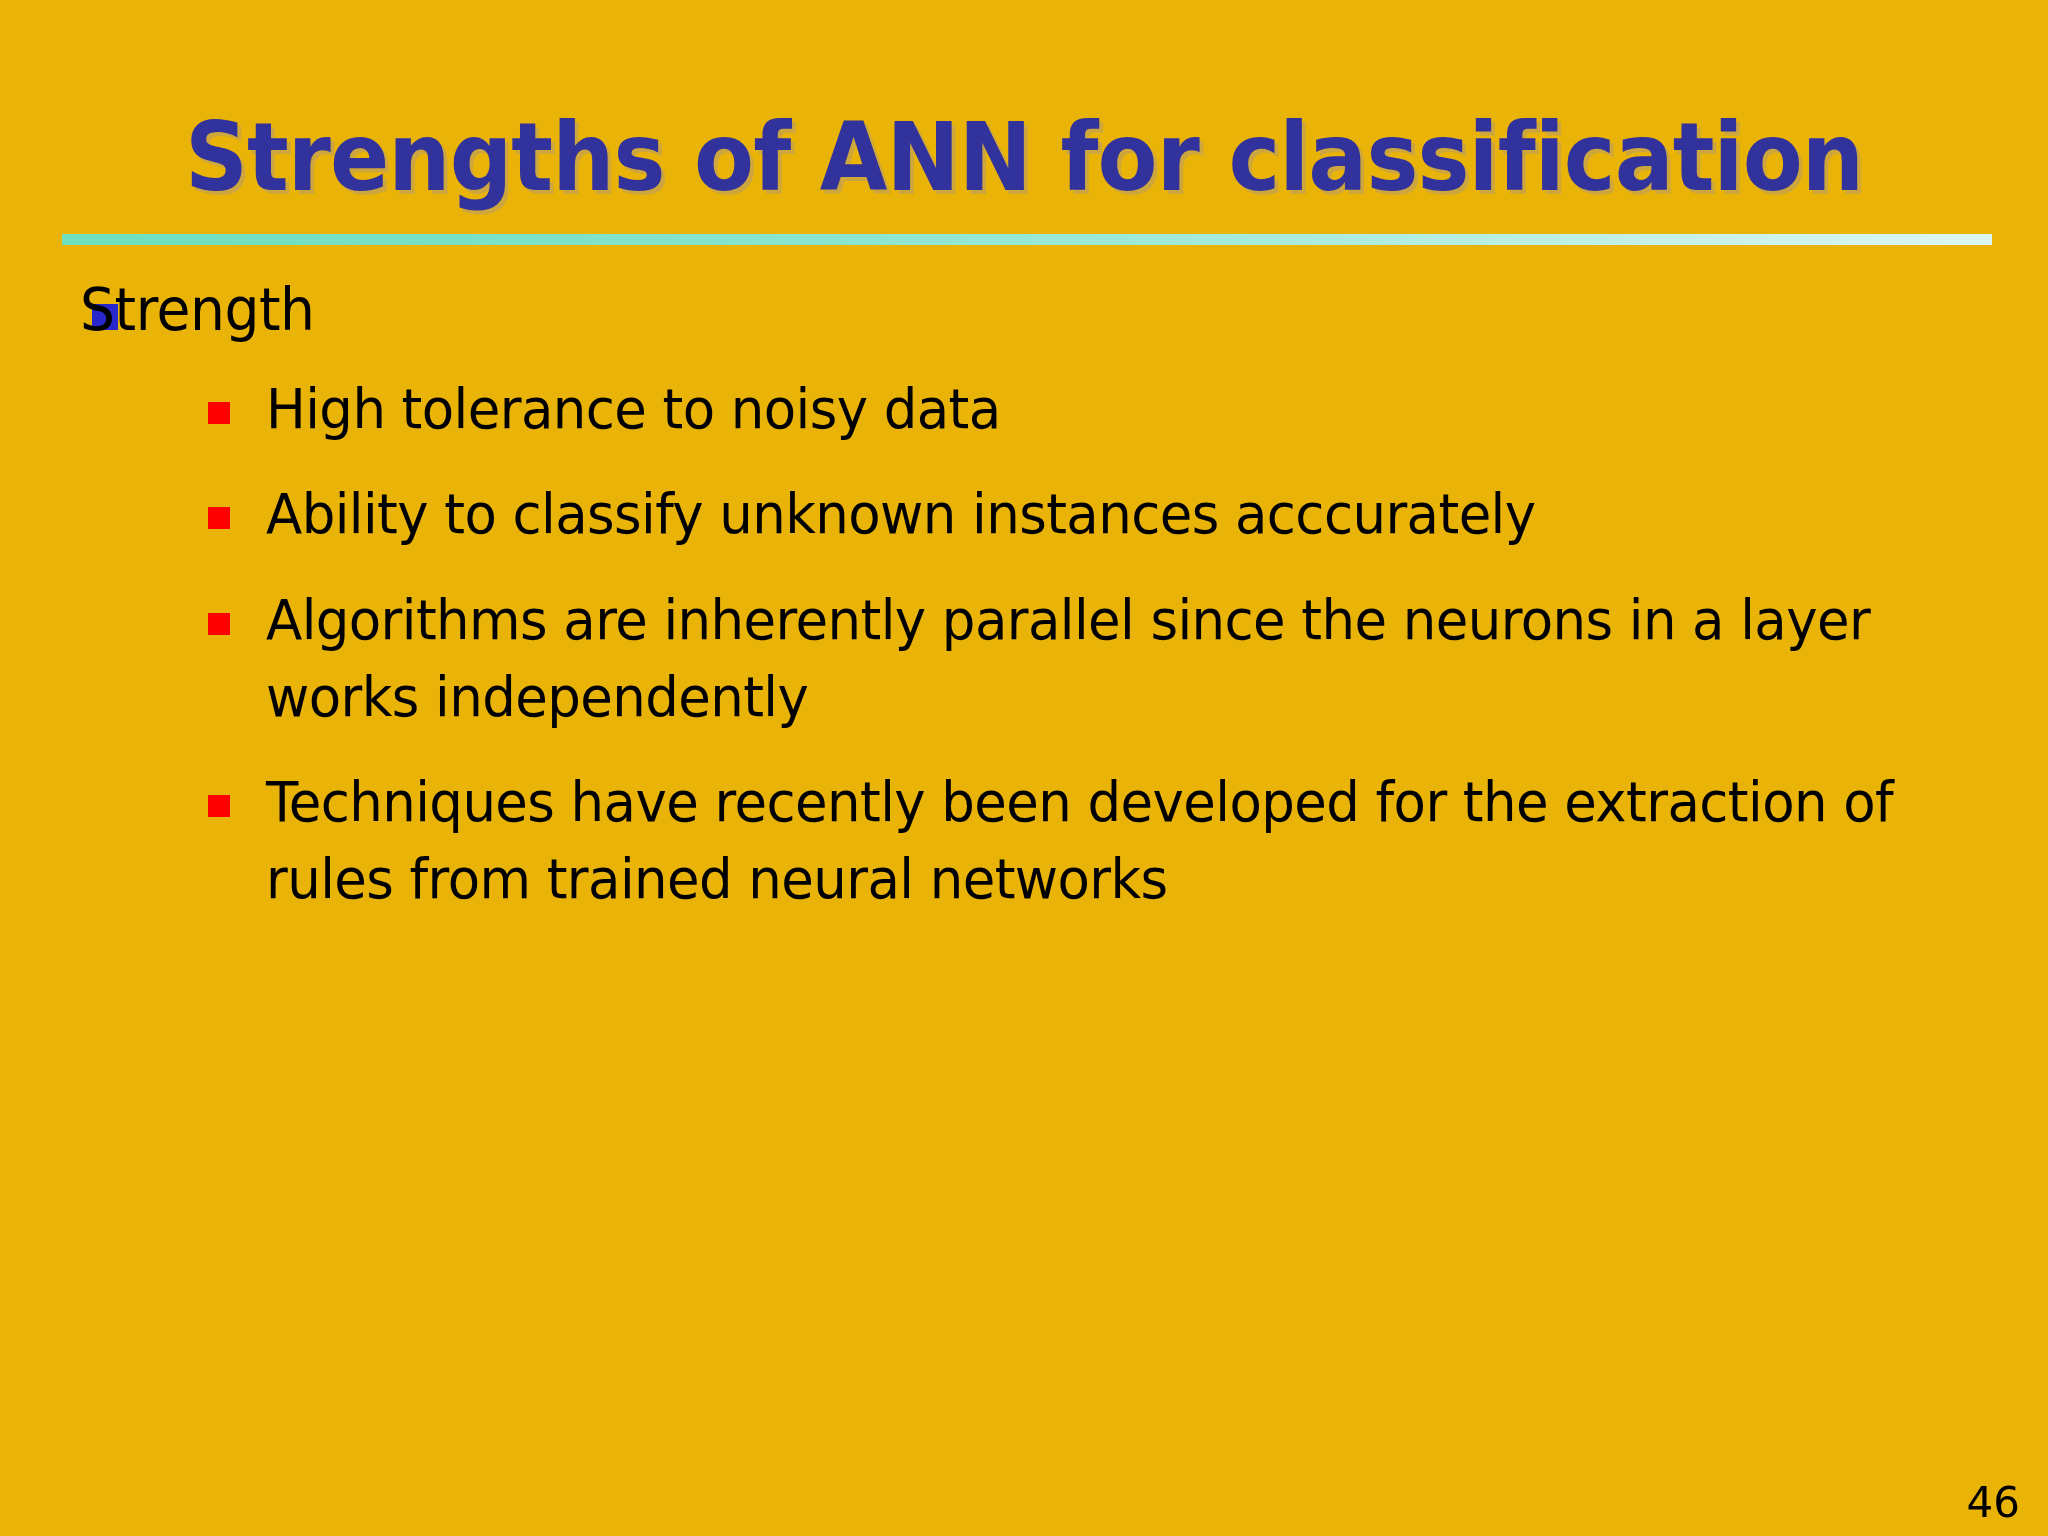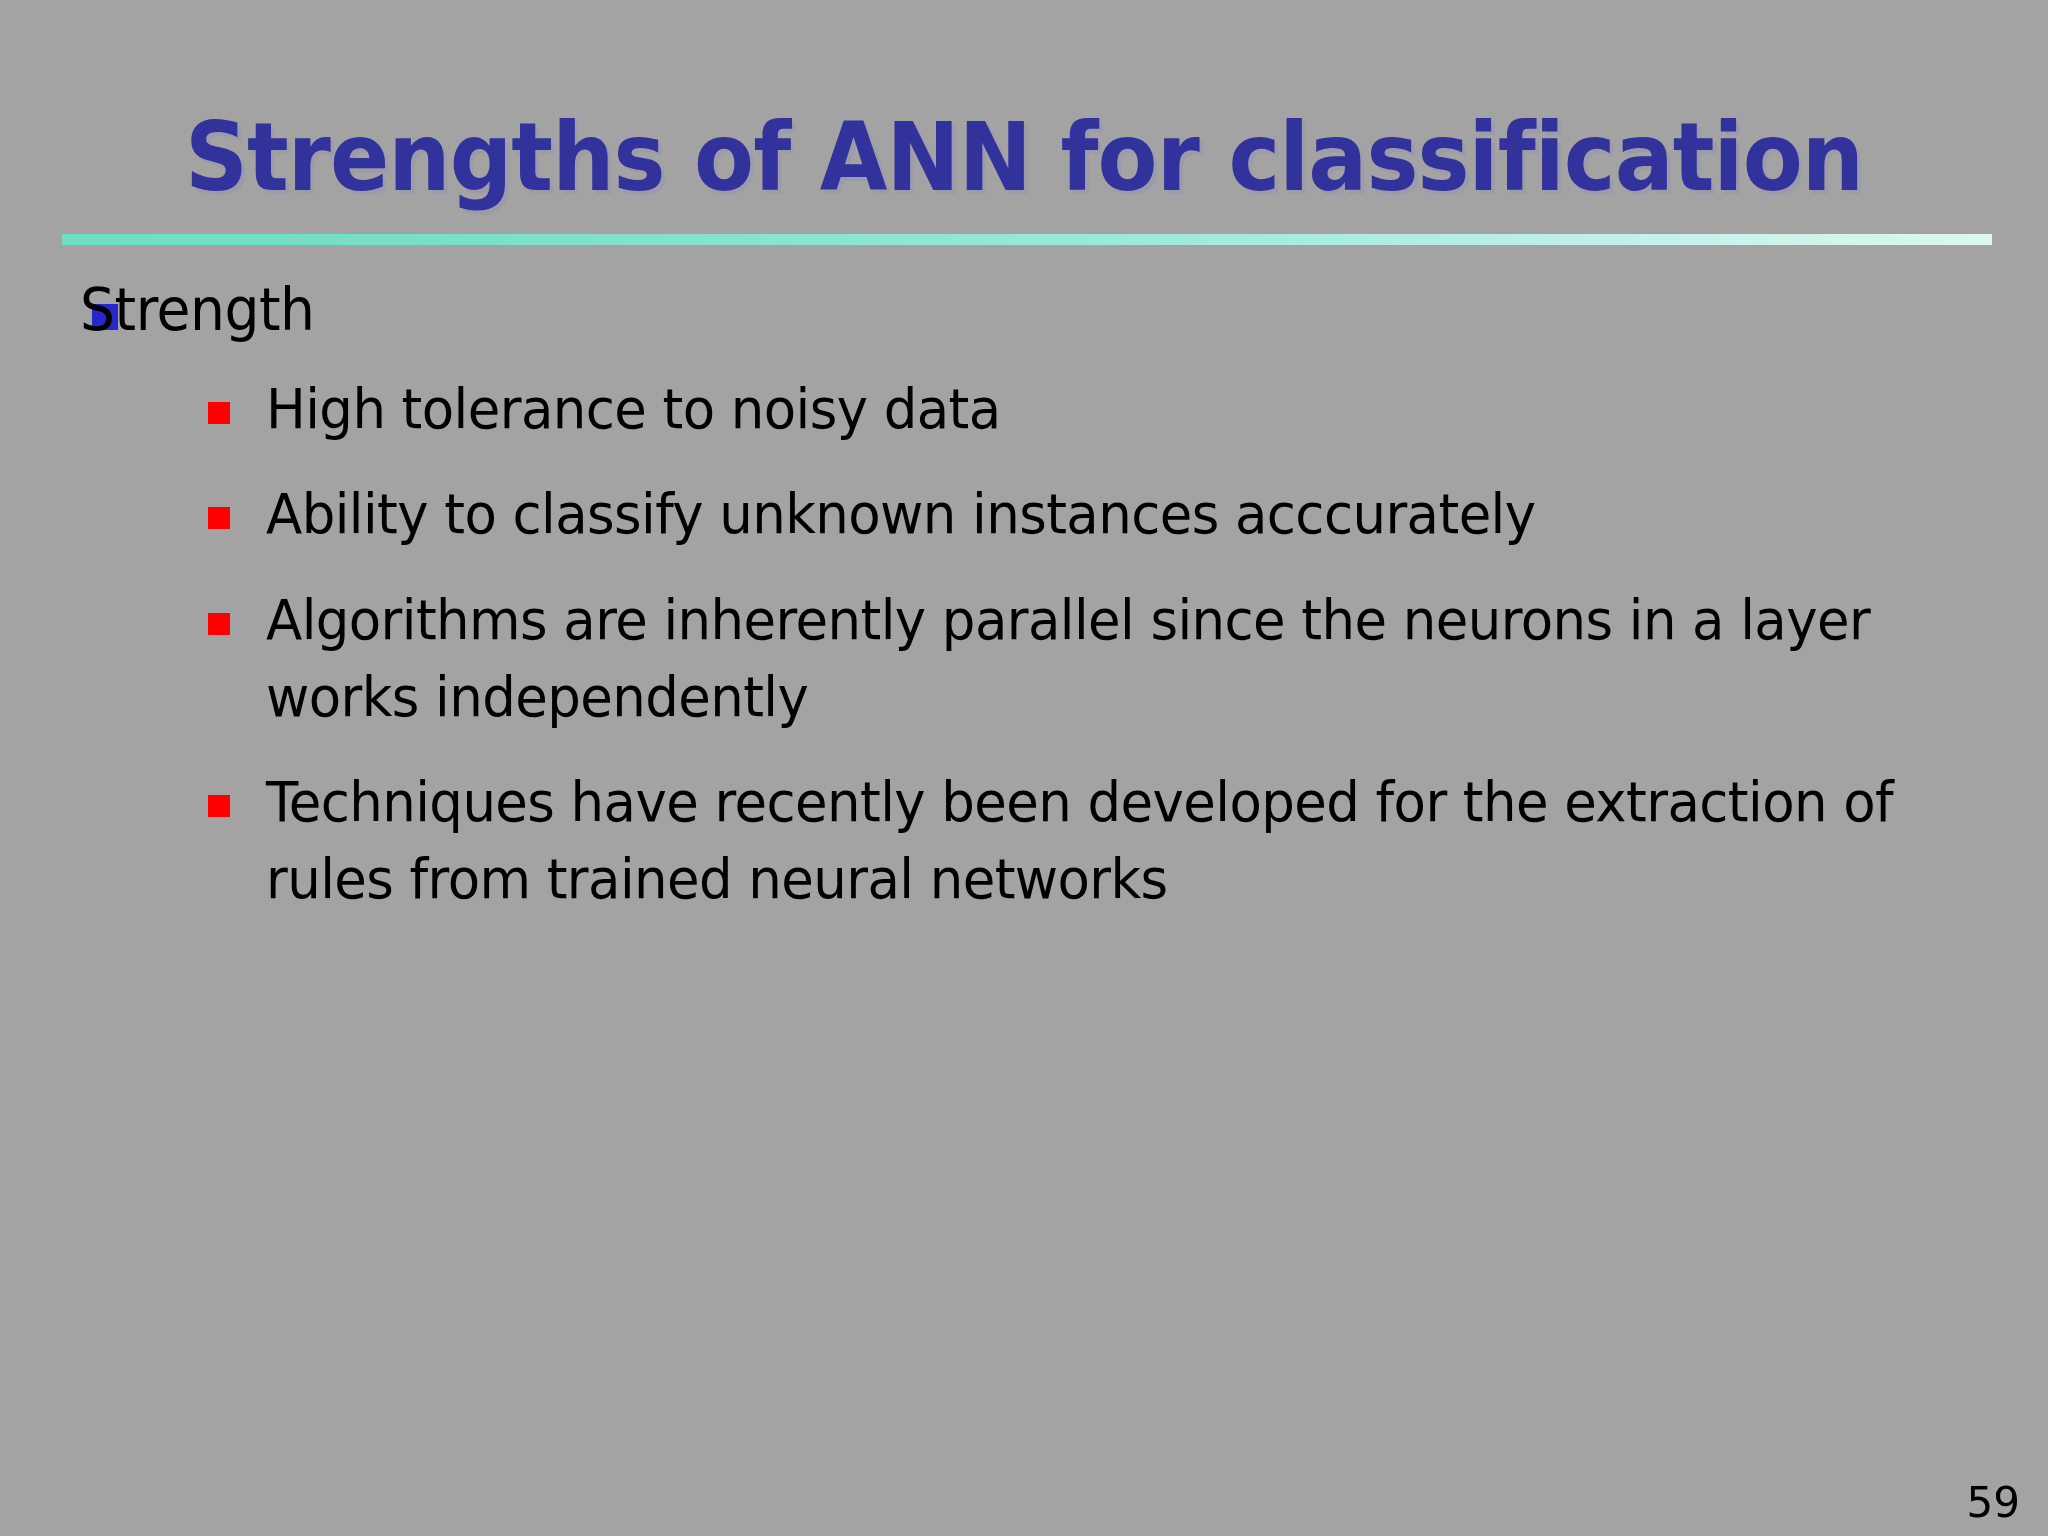--- a/index.html
+++ b/index.html
@@ -9,21 +9,21 @@
     background: #ffffff;
   }
   body {
     font-family: "DejaVu Sans", sans-serif;
   }
 
   .slide {
     position: relative;
     width: 2048px;
     height: 1536px;
-    background: #a3a3a3;
+    background: #eab308;
     overflow: hidden;
   }
 
   
   .slide-title {
     position: absolute;
     left: 0;
     top: 44px;
     width: 2048px;
     text-align: center;
@@ -162,15 +162,15 @@
     </div>
 
     <div class="lvl2">
       <span class="bullet-sq"></span>
       <span class="txt">Techniques have recently been developed for the extraction of rules from trained neural networks</span>
     </div>
 
 
   </div>
 
-  <div class="page-num">59</div>
+  <div class="page-num">46</div>
 
 </div>
 
 </body></html>

